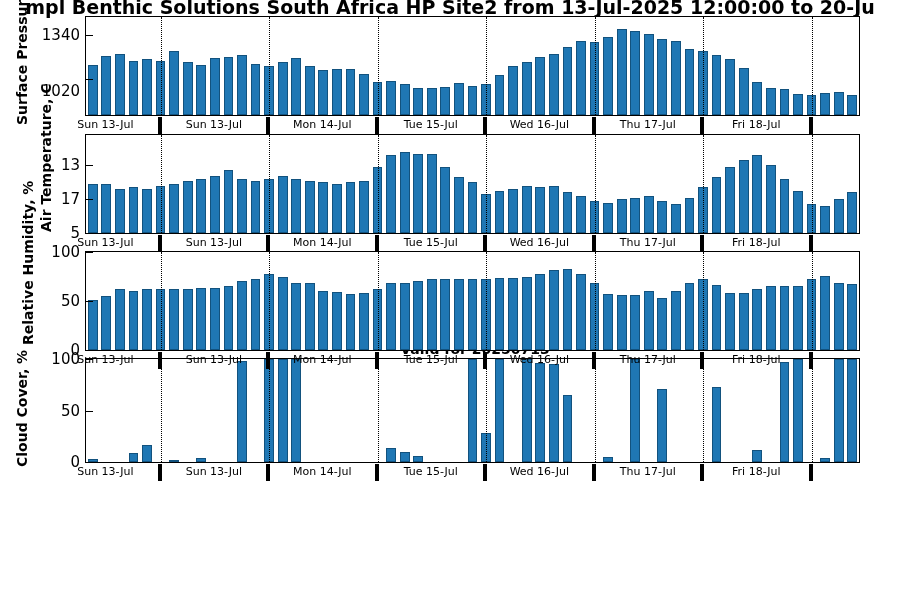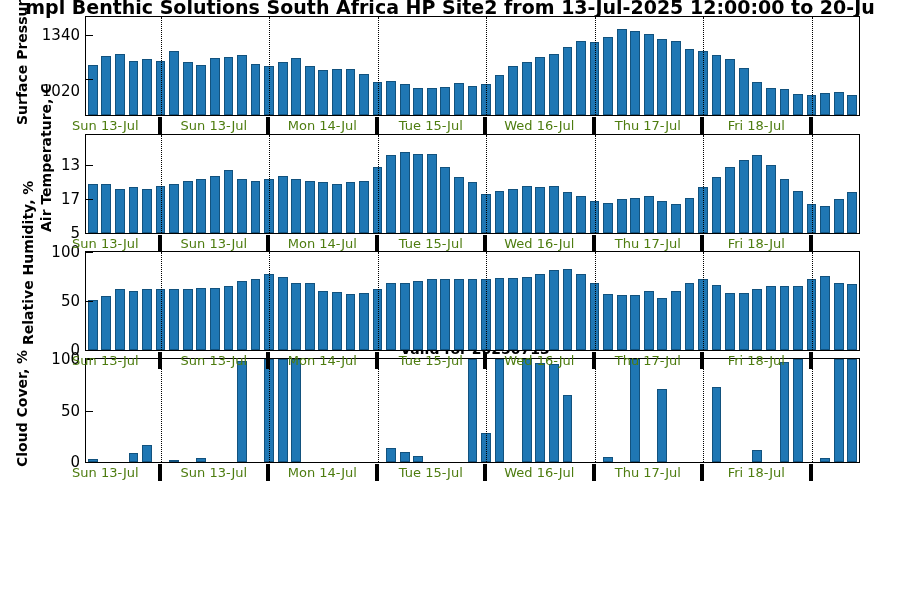--- a/index.html
+++ b/index.html
@@ -59,22 +59,22 @@
   .ytickmark{
     position:absolute;
     left:0;
     width:7px;
     height:0;
     border-top:1.4px solid #000;
   }
   .xlabel{
     position:absolute;
     transform:translateX(-50%);
-    font-size:13px;
-    color:#4d7c0f;
+    font-size:11px;
+    color:#000000;
     white-space:nowrap;
   }
   .xsep{
     position:absolute;
     width:4px;
     background:#000;
   }
   .ylabel{
     position:absolute;
     font-size:14px;

